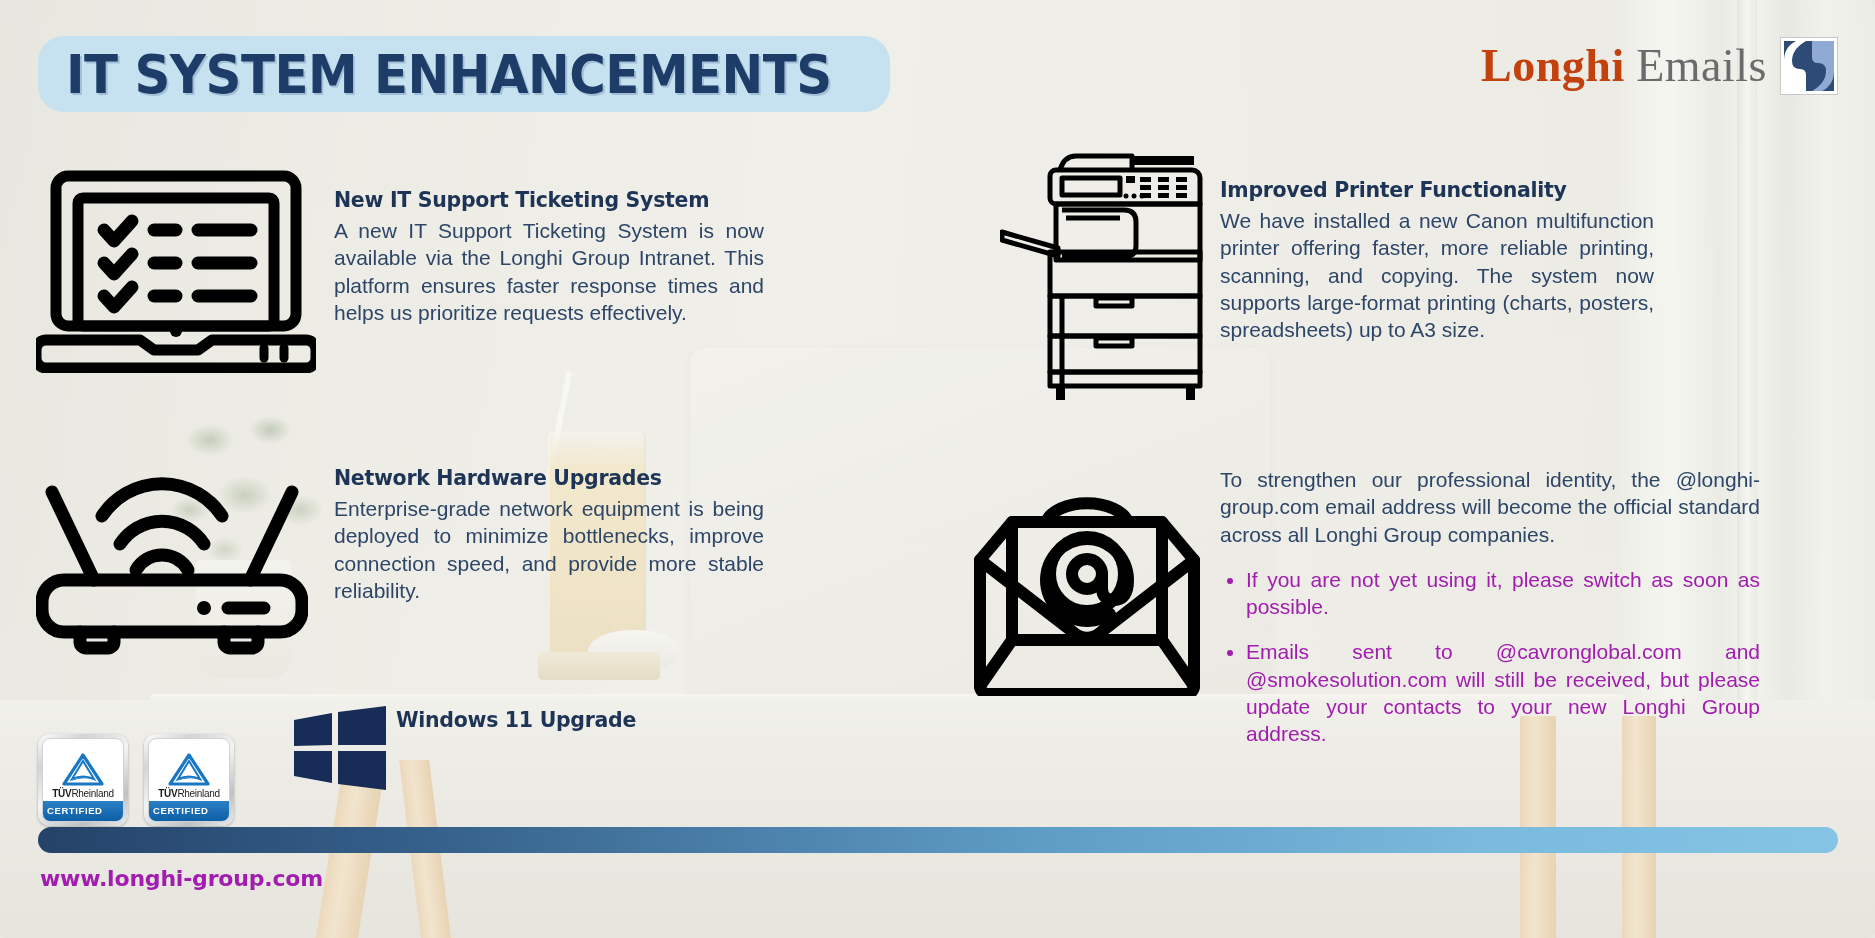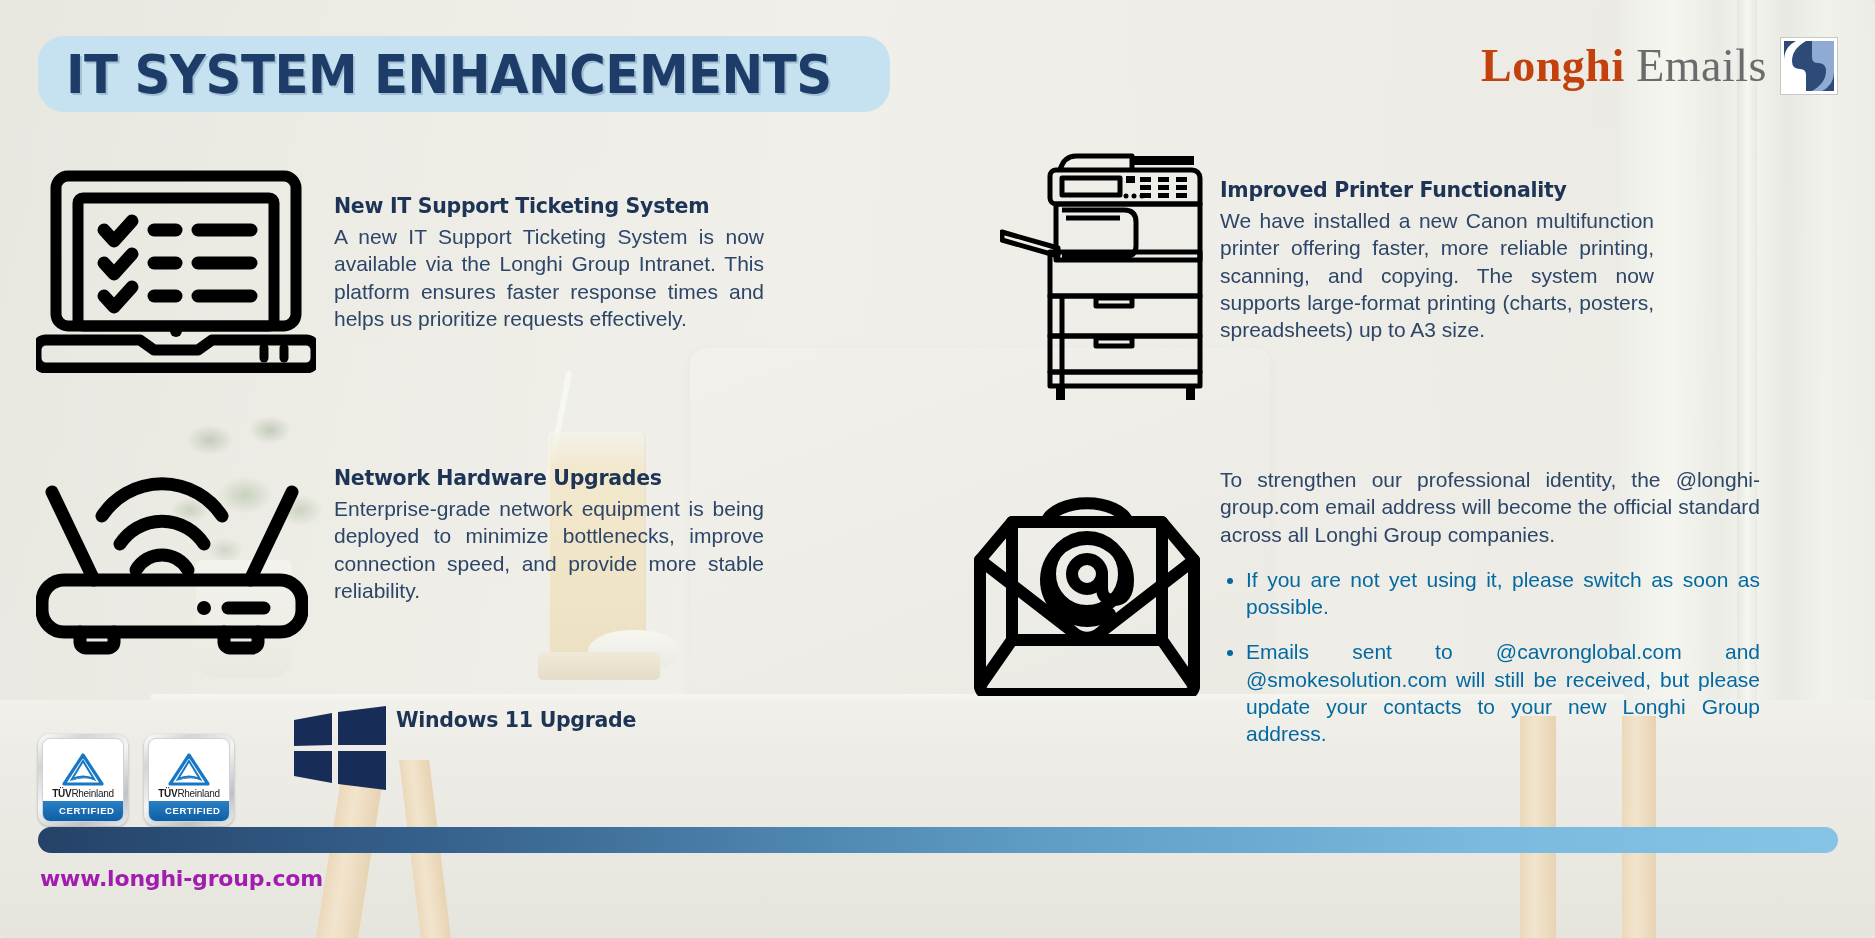--- a/index.html
+++ b/index.html
@@ -134,26 +134,26 @@
     font-family:"DejaVu Sans", sans-serif;
     font-size:20.5px; font-weight:bold; color:#1d3456;
     margin-bottom:5px; letter-spacing:-.3px;
   }
   .blk p {
     font-size:21px; line-height:1.30; color:#2d4668;
     text-align:justify; text-justify:inter-word;
   }
   .blk ul { margin:2px 0 0 26px; }
   .blk li {
-    font-size:21px; line-height:1.30; color:#0369a1;
+    font-size:21px; line-height:1.30; color:#a21caf;
     text-align:justify; margin-top:18px;
   }
   .blk li::marker { font-size:20px; }
 
-  #blk-ticketing { left:334px; top:194px; width:430px; }
+  #blk-ticketing { left:334px; top:188px; width:430px; }
   #blk-printer   { left:1220px; top:178px; width:434px; }
   #blk-network   { left:334px; top:466px; width:430px; }
   #blk-email     { left:1220px; top:466px; width:540px; }
   #blk-windows   { left:396px; top:708px; width:830px; }
   #blk-windows p { font-size:20.5px; line-height:1.33; }
 
   
   .icon { position:absolute; }
   #icon-laptop  { left:36px;  top:168px; width:280px; height:205px; }
   #icon-printer { left:1000px;top:140px; width:210px; height:262px; }
@@ -177,21 +177,21 @@
   .badge-logo { flex:1; display:flex; align-items:flex-end; justify-content:center; padding-bottom:1px; }
   .badge-logo svg { width:44px; height:34px; }
   .badge-name {
     text-align:center; font-size:10px; font-weight:bold; color:#1b1b1b;
     letter-spacing:-.3px; padding-bottom:2px; white-space:nowrap;
   }
   .badge-name .r { font-weight:normal; }
   .badge-cert {
     background:linear-gradient(180deg,#2b7fc4,#0d5fa6);
     color:#fff; font-size:9.5px; font-weight:bold; letter-spacing:.6px;
-    text-align:left; padding:4px 16px 5px;
+    text-align:left; padding:4px 4px 5px;
   }
 
   
   .footer-bar {
     position:absolute; left:38px; top:827px; width:1800px; height:26px;
     border-radius:13px;
     background:linear-gradient(90deg,#254268 0%,#35618c 22%,#5e9cc4 55%,#79bade 80%,#85c4e4 100%);
   }
   .footer-url {
     position:absolute; left:40px; top:866px;

